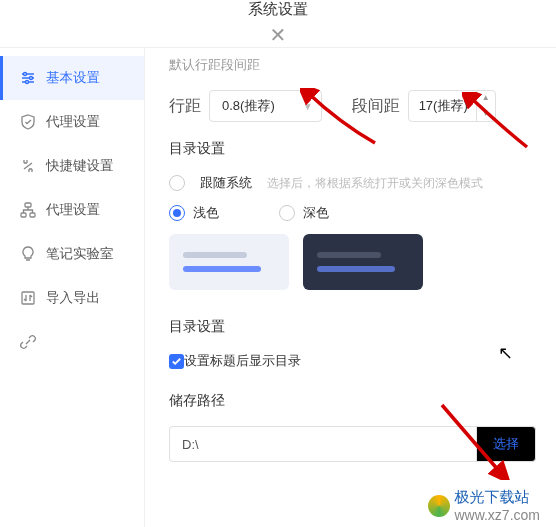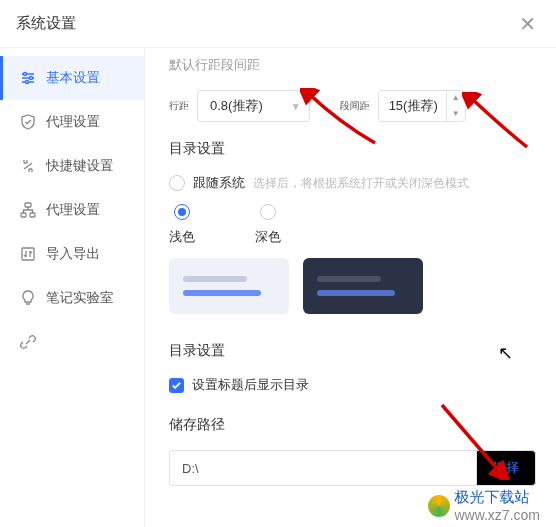--- a/index.html
+++ b/index.html
@@ -13,20 +13,21 @@
       position: relative;
       background: #fff;
     }
     .header {
       height: 48px;
       display: flex;
       align-items: center;
       justify-content: space-between;
       padding: 0 16px;
       border-bottom: 1px solid #f0f0f0;
+      flex-direction: column;
     }
     .header-title { font-size: 15px; color: #333; font-weight: 500; }
     .close-x { font-size: 20px; color: #999; cursor: pointer; padding: 4px; }
     .container { display: flex; height: calc(100% - 48px); }
     .sidebar {
       width: 145px;
       border-right: 1px solid #f0f0f0;
       padding-top: 8px;
     }
     .sb-item {
@@ -48,21 +49,21 @@
     .sb-icon { width: 16px; height: 16px; display: inline-flex; align-items: center; justify-content: center; }
     .sb-icon svg { width: 16px; height: 16px; }
     .main {
       flex: 1;
       padding: 0 20px 20px 24px;
       overflow-y: auto;
     }
     .sect-title { font-size: 14px; color: #333; margin-bottom: 16px; margin-top: 18px; font-weight: 500; }
     .sect-title.cut { color: #999; font-size: 13px; margin-top: 8px; }
     .row { display: flex; align-items: center; margin-bottom: 14px; gap: 8px; }
-    .lbl { font-size: 10px; color: #555; }
+    .lbl { font-size: 16px; color: #555; }
     .select-box {
       display: inline-flex;
       align-items: center;
       border: 1px solid #e0e0e0;
       border-radius: 4px;
       height: 32px;
       padding: 0 8px 0 12px;
       font-size: 13px;
       color: #333;
       cursor: pointer;
@@ -75,48 +76,48 @@
       align-items: center;
       border: 1px solid #e0e0e0;
       border-radius: 4px;
       height: 32px;
       padding: 0 0 0 10px;
       font-size: 13px;
       background: #fff;
     }
     .spin { display: flex; flex-direction: column; border-left: 1px solid #e0e0e0; margin-left: 8px; }
     .spin span { font-size: 8px; color: #999; line-height: 8px; padding: 4px 5px; cursor: pointer; }
-    .radio-row { display: flex; align-items: center; gap: 8px; margin-bottom: 12px; }
+    .radio-row { display: flex; align-items: center; gap: 15px; margin-bottom: 12px; }
     .radio {
       width: 16px; height: 16px; border-radius: 50%;
       border: 1.5px solid #ccc; display: inline-flex;
       align-items: center; justify-content: center; cursor: pointer;
     }
     .radio.checked { border-color: #3370ff; }
     .radio.checked::after {
       content: ''; width: 8px; height: 8px; border-radius: 50%; background: #3370ff;
     }
     .radio-lbl { font-size: 13px; color: #333; }
     .hint { font-size: 12px; color: #bbb; }
     .theme-choices { display: flex; gap: 60px; margin-bottom: 12px; }
-    .theme-row { display: flex; align-items: center; gap: 8px; flex-direction: column; }
+    .theme-row { display: flex; align-items: center; gap: 8px; }
     .theme-previews { display: flex; gap: 14px; }
     .preview {
       width: 120px; height: 56px; border-radius: 6px;
       display: flex; flex-direction: column; justify-content: center;
       padding: 0 14px; gap: 8px;
     }
     .preview.light { background: #eef1f8; }
     .preview.dark { background: #2b3245; }
     .bar { height: 6px; border-radius: 3px; }
     .preview.light .bar:first-child { background: #c5ccdb; width: 70%; }
     .preview.light .bar:last-child { background: #6b8dff; width: 85%; }
     .preview.dark .bar:first-child { background: #4a5268; width: 70%; }
     .preview.dark .bar:last-child { background: #5670c7; width: 85%; }
-    .checkbox-row { display: flex; align-items: center; gap: 8px; margin-bottom: 14px; }
+    .checkbox-row { display: flex; align-items: center; margin-bottom: 14px; }
     .checkbox {
       width: 15px; height: 15px; border-radius: 3px;
       background: #3370ff; display: inline-flex;
       align-items: center; justify-content: center; cursor: pointer;
     }
     .checkbox svg { width: 11px; height: 11px; }
     .path-row { display: flex; align-items: center; gap: 0; margin-top: 10px; }
     .path-input {
       flex: 1; height: 36px; border: 1px solid #e0e0e0;
       border-right: none;
@@ -188,33 +189,33 @@
             <rect x="1" y="11" width="5" height="4" rx="1"></rect>
             <rect x="10" y="11" width="5" height="4" rx="1"></rect>
             <path d="M8 5v3M8 8H3.5v3M8 8h4.5v3"></path>
           </svg>
       </span>
       <span>代理设置</span>
     </div>
     <div class="sb-item">
       <span class="sb-icon">
         <svg viewBox="0 0 16 16" fill="none" stroke="#888" stroke-width="1.3">
+            <path d="M8 1a5 5 0 0 1 3 9v2H5v-2A5 5 0 0 1 8 1zM6 14h4"></path>
+          </svg>
+      </span>
+      <span>笔记实验室</span>
+    </div>
+    <div class="sb-item">
+      <span class="sb-icon">
+        <svg viewBox="0 0 16 16" fill="none" stroke="#888" stroke-width="1.3">
             <rect x="2" y="2" width="12" height="12" rx="1"></rect>
             <path d="M6 5v6M6 11l-2-2M10 11V5M10 5l2 2"></path>
           </svg>
       </span>
       <span>导入导出</span>
-    </div>
-    <div class="sb-item">
-      <span class="sb-icon">
-        <svg viewBox="0 0 16 16" fill="none" stroke="#888" stroke-width="1.3">
-            <path d="M8 1a5 5 0 0 1 3 9v2H5v-2A5 5 0 0 1 8 1zM6 14h4"></path>
-          </svg>
-      </span>
-      <span>笔记实验室</span>
     </div>
     <div class="sb-item">
       <span class="sb-icon">
         <svg viewBox="0 0 16 16" fill="none" stroke="#888" stroke-width="1.3">
             <path d="M6 10l4-4M7 12l-2 2a3 3 0 0 1-4-4l2-2M9 4l2-2a3 3 0 0 1 4 4l-2 2"></path>
           </svg>
       </span>
     </div>
   </div>
 
@@ -223,21 +224,21 @@
 
     <div class="row">
       <span class="lbl">行距</span>
       <div class="select-box">
         <span>0.8(推荐)</span>
         <span class="sel-caret">▼</span>
       </div>
       <span style="width:14px"></span>
       <span class="lbl">段间距</span>
       <div class="number-box">
-        <span>15(推荐)</span>
+        <span>17(推荐)</span>
         <div class="spin">
           <span>▲</span>
           <span>▼</span>
         </div>
       </div>
     </div>
 
     <div class="sect-title">目录设置</div>
 
     <div class="radio-row">

